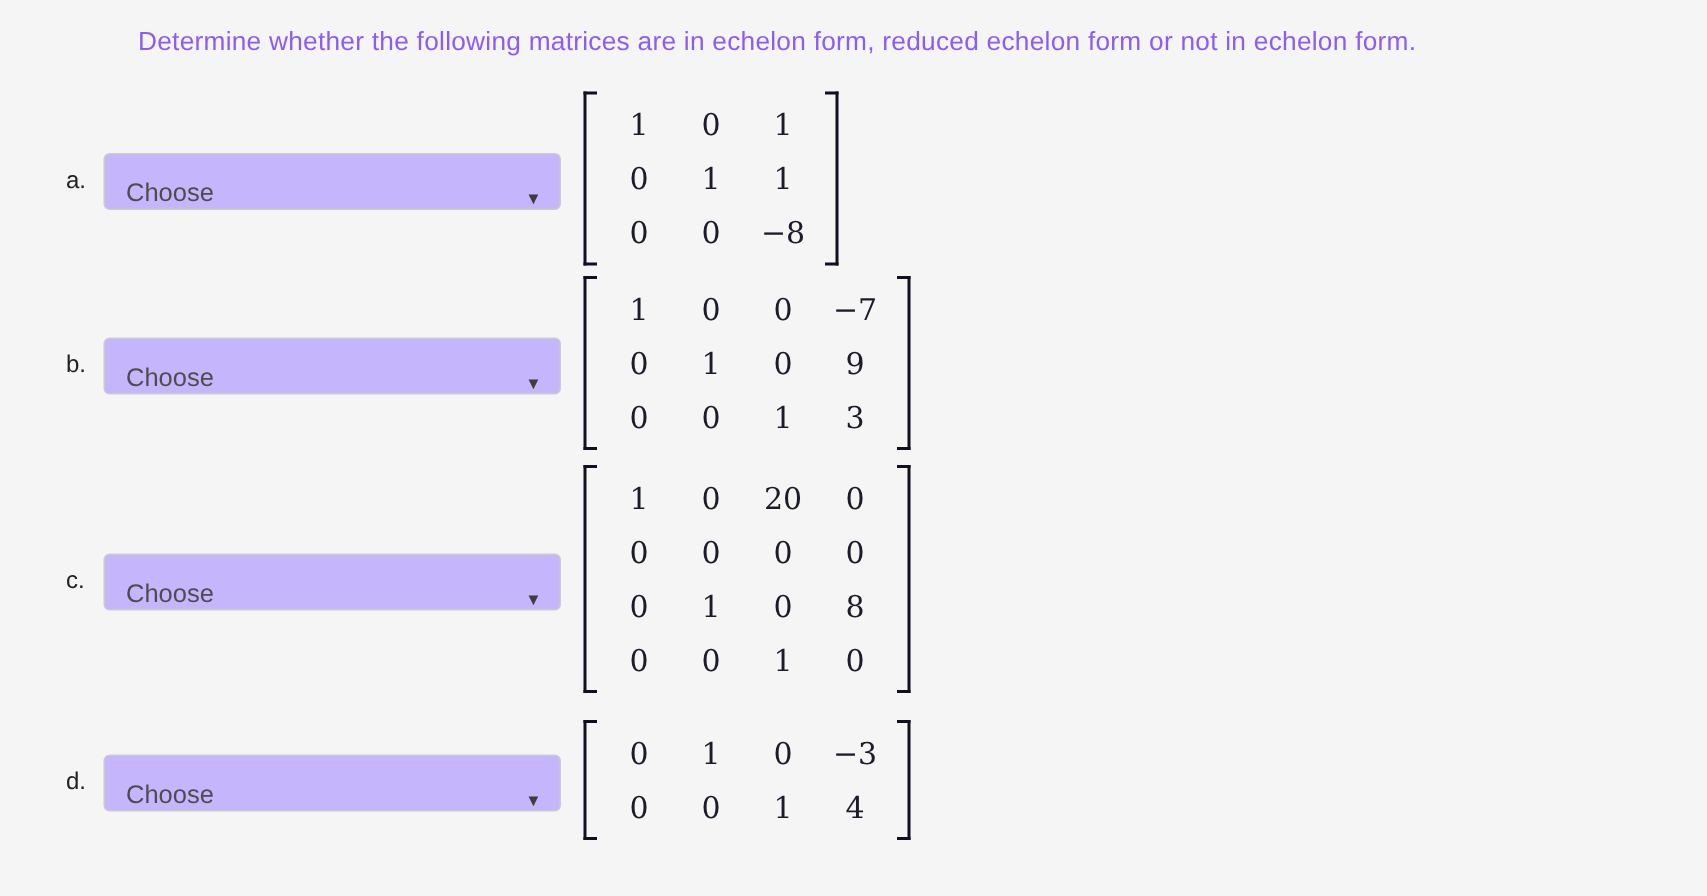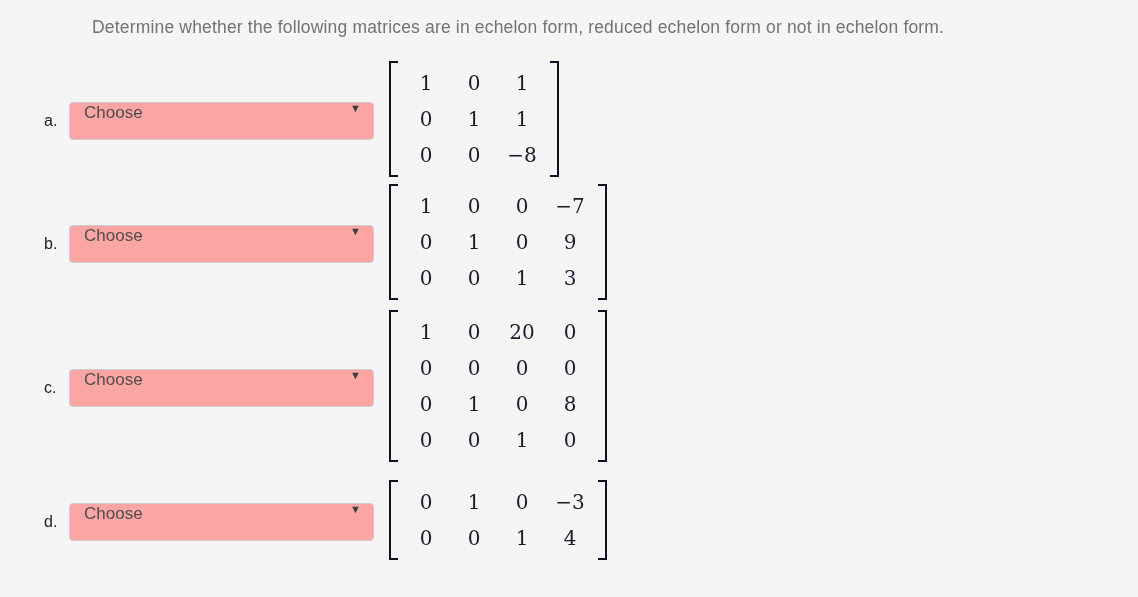--- a/index.html
+++ b/index.html
@@ -16,21 +16,21 @@
     position: relative;
   }
 
   
   .question-stem {
     position: absolute;
     left: 92px;
     top: 16px;
     font-size: 17.5px;
     line-height: 22px;
-    color: #737373;
+    color: #8b5cf6;
     white-space: nowrap;
     letter-spacing: 0.01em;
   }
 
   
   .rows {
     position: absolute;
     left: 0;
     top: 62px;
     width: 1138px;
@@ -55,25 +55,25 @@
     color: #222222;
   }
 
   
   .select-wrap {
     position: absolute;
     left: 69px;
     width: 305px;
     height: 38px;
     box-sizing: border-box;
-    background: #fca5a5;
+    background: #c4b5fd;
     border: 1px solid #cccccc;
     border-radius: 4px;
     display: flex;
-    align-items: flex-start;
+    align-items: flex-end;
     cursor: pointer;
   }
   .select-value {
     font-size: 17px;
     color: #4d4d4d;
     padding-left: 14px;
     flex: 1 1 auto;
     white-space: nowrap;
     overflow: hidden;
   }

